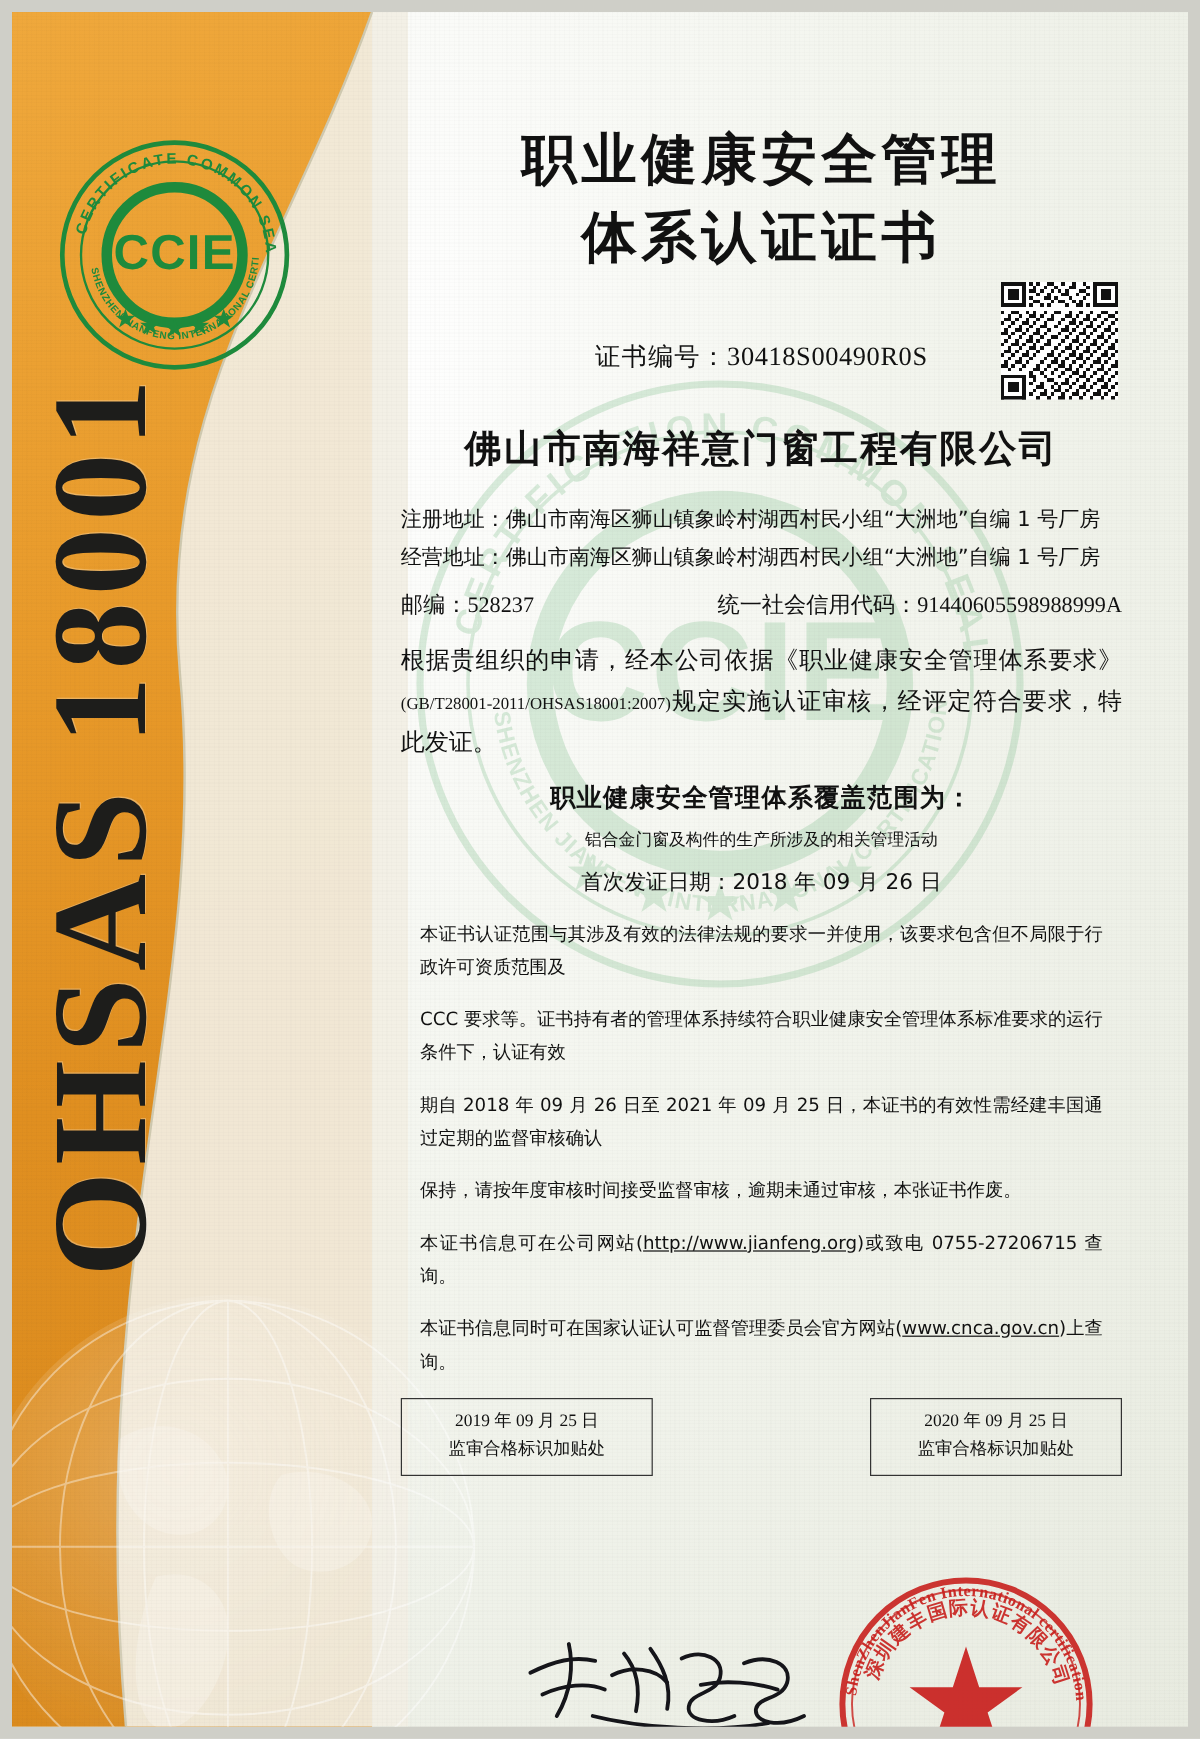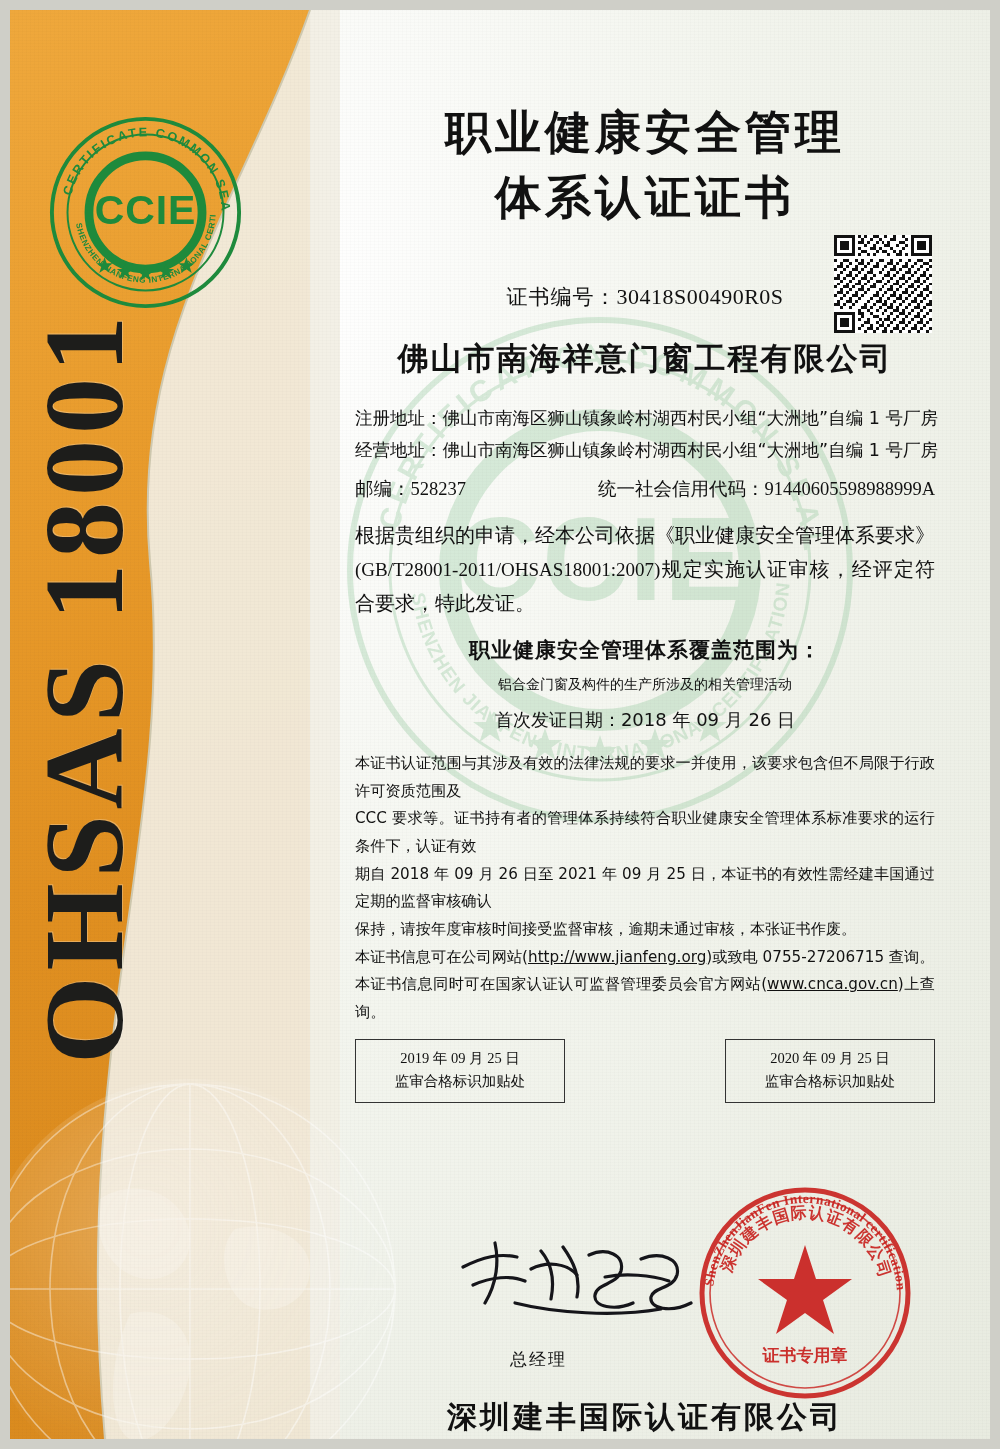--- a/index.html
+++ b/index.html
@@ -64,21 +64,21 @@
     position:absolute;left:38px;top:105px;width:195px;height:195px;z-index:4;
   }
   
   .watermark{
     position:absolute;left:330px;top:300px;width:520px;height:520px;
     z-index:1;opacity:.33;
   }
   
   .content{
     position:absolute;left:300px;top:0;right:0;bottom:0;z-index:3;
-    padding:60px 55px 0 45px;box-sizing:border-box;
+    padding:60px 55px 0 24px;box-sizing:border-box;
   }
   .title{
     text-align:center;
     font-family:"DejaVu Sans", sans-serif;
     font-weight:bold;
     font-size:46px;
     line-height:1.42;
     letter-spacing:4px;
     color:#111;
     margin:30px 0 0 0;
@@ -89,21 +89,21 @@
   .certno{
     margin-top:52px;
     text-align:center;
     font-size:21px;
     color:#111;
     letter-spacing:1px;
     font-family:"DejaVu Sans", sans-serif;
   }
   .certno .num{font-family:"Liberation Serif", serif;font-size:22px;letter-spacing:.5px;}
   .company{
-    margin-top:27px;
+    margin-top:42px;
     text-align:center;
     font-family:Liberation Mono, monospace;
     font-weight:bold;
     font-size:31px;
     letter-spacing:2px;
     color:#111;
   }
   .addr-block{margin-top:22px;font-size:17.5px;color:#111;line-height:1.85;font-family:"DejaVu Sans", sans-serif;}
   .addr-row{display:flex;}
   .addr-row .lbl{white-space:nowrap;}
@@ -111,38 +111,38 @@
   .codes{
     display:flex;justify-content:space-between;margin-top:10px;
     font-size:18.5px;color:#111;font-family:"DejaVu Sans", sans-serif;
   }
   .codes .mono{font-family:"Liberation Serif", serif;}
   .para{
     margin-top:18px;
     font-size:20px;line-height:1.68;color:#111;text-align:justify;
     font-family:"DejaVu Sans", sans-serif;
   }
-  .para .en{font-family:"Liberation Serif", serif;font-size:19px;}
+  .para .en{font-family:"Liberation Serif", serif;font-size:14px;}
   .scope-title{
     margin-top:16px;text-align:center;font-weight:bold;font-size:21px;color:#111;
     font-family:"DejaVu Sans", sans-serif;letter-spacing:1px;
   }
   .scope-body{
     margin-top:12px;text-align:center;font-size:14px;color:#111;
     font-family:"DejaVu Sans", sans-serif;
   }
   .firstdate{
     margin-top:14px;text-align:center;font-size:18px;color:#111;
     font-family:"DejaVu Sans", sans-serif;
   }
   .fine{
     margin-top:18px;font-size:15.2px;line-height:1.82;color:#111;text-align:justify;
     font-family:"DejaVu Sans", sans-serif;
   }
-  .fine p{margin:0;}
+  .fine p{margin:16px;}
   .fine a{color:#111;text-decoration:underline;}
   .stamp-boxes{
     display:flex;justify-content:space-between;margin-top:12px;
   }
   .stamp-box{
     width:200px;border:1px solid #333;padding:7px 4px 9px 4px;
     text-align:center;font-size:14.5px;line-height:1.6;color:#111;
     font-family:Liberation Serif, serif;
   }
   

